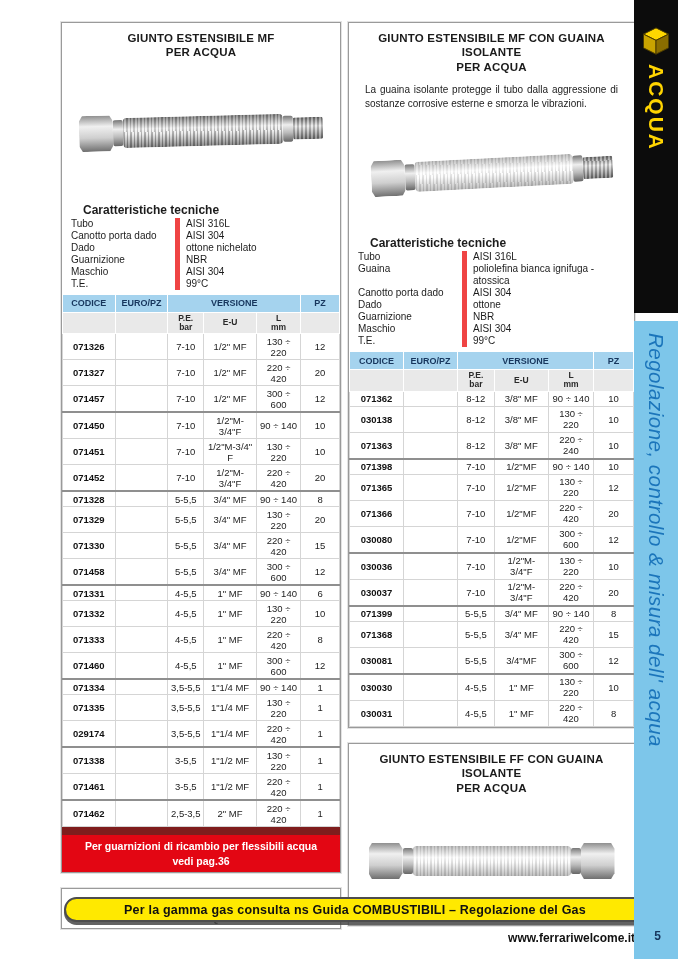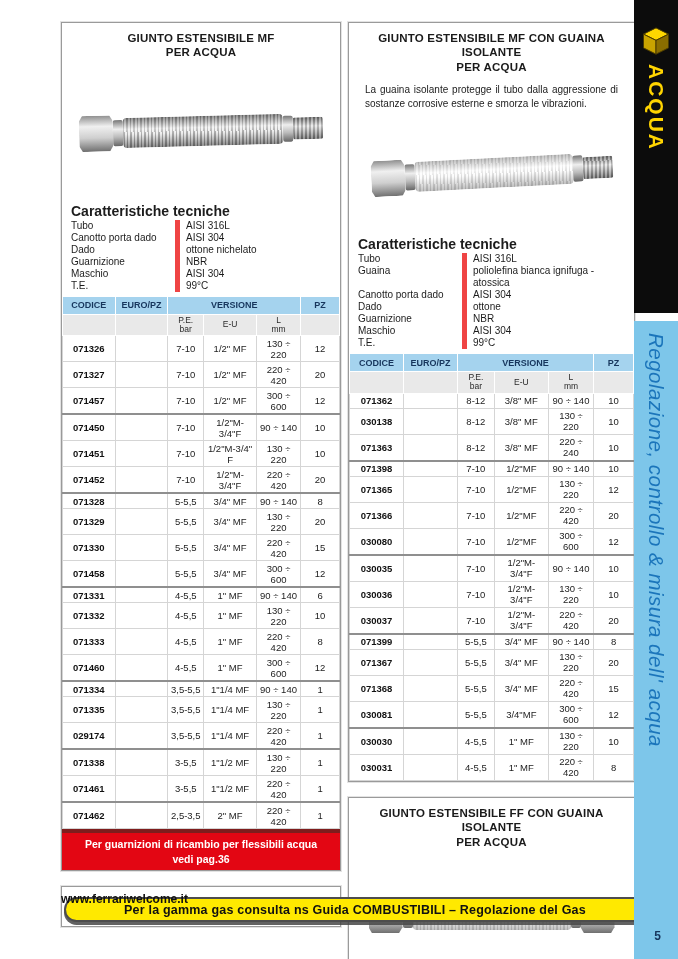--- a/index.html
+++ b/index.html
@@ -72,59 +72,59 @@
     width: 30px; height: 22px; flex: none; border-radius: 2px;
     background-image:
       linear-gradient(180deg, rgba(40,40,40,.4), rgba(255,255,255,.5) 40%, rgba(30,30,30,.4)),
       repeating-linear-gradient(90deg, #777 0 2px, #ddd 2px 4px);
   }
   .tilt-up { transform: rotate(-3deg); }
   .tilt-sm { transform: rotate(-1.5deg); }
 
   
   .specs { padding: 3px 9px 5px; font-size: 10px; color: #1c1c1c; }
-  .specs-heading { font-weight: bold; font-size: 14px; margin-bottom: 1px; }
+  .specs-heading { font-weight: bold; font-size: 12px; margin-bottom: 1px; margin-left: 12px; }
   .spec-row { display: flex; line-height: 1.2; }
   .spec-label { width: 104px; flex: none; }
   .spec-value { border-left: 5px solid #ef4444; padding-left: 6px; flex: 1; }
 
   
   table { width: 100%; border-collapse: collapse; font-size: 9.5px; table-layout: fixed; }
   th, td { text-align: center; padding: 1.5px 2px; }
   thead tr.h1 th {
     background: #a5d3ee; color: #17365d; font-size: 9px; font-weight: bold;
     border: 1px solid #ffffff; border-top: none; padding: 3.5px 2px;
   }
   thead tr.h2 th {
-    background: #e9e9e9; color: #2a2a2a; font-size: 8.5px; font-weight: normal;
+    background: #e9e9e9; color: #2a2a2a; font-size: 8.5px; font-weight: bold;
     border: 1px solid #ffffff; white-space: pre-line; line-height: 1.1; padding: 1px 2px;
   }
   tbody td { border: 1px solid #d5d5d5; color: #222; }
   tbody td.codice { font-weight: bold; color: #111; }
   tbody tr.group-end td { border-bottom: 2px solid #8f8f8f; }
   table { border-bottom: 1px solid #b5b5b5; }
 
   
   .red-note {
     background: #e30613; color: #fff; font-weight: bold; font-size: 10.5px;
     text-align: center; line-height: 1.35; padding: 4px 6px; white-space: pre-line;
-    border-top: 4px solid #7f1d1d;
+    border-top: 8px solid #7f1d1d;
   }
 
   
   .gas-banner {
     position: absolute; left: 64px; top: 897px; width: 582px; height: 25px;
     background: #ffe900; border: 2px solid #4d4d4d; border-radius: 14px;
     box-shadow: 0 3px 0 rgba(70,70,70,.85);
     display: flex; align-items: center; justify-content: center;
     font-weight: bold; font-size: 12.5px; color: #111; letter-spacing: .2px;
   }
   .footer-url {
-    position: absolute; left: 61px; top: 892px; width: 574px;
-    text-align: left; font-weight: bold; font-size: 12px; color: #111;
+    position: absolute; left: 61px; top: 931px; width: 574px;
+    text-align: right; font-weight: bold; font-size: 12px; color: #111;
   }
 
   
   .sidebar-black {
     position: absolute; right: 0; top: 0; width: 44px; height: 313px;
     background: #0c0c0c; display: flex; flex-direction: column; align-items: center;
   }
   .cube-icon { width: 30px; height: 30px; margin-top: 26px; }
   .acqua-text {
     writing-mode: vertical-rl; color: #ffd400; font-weight: bold;
@@ -569,28 +569,20 @@
 
             <tr class="group-end">
               <td class="codice">030080</td>
               <td></td>
               <td>7-10</td>
               <td>1/2"MF</td>
               <td>300 ÷ 600</td>
               <td>12</td>
             </tr>
 
-            <tr>
-              <td class="codice">030035</td>
-              <td></td>
-              <td>7-10</td>
-              <td>1/2"M-3/4"F</td>
-              <td>90 ÷ 140</td>
-              <td>10</td>
-            </tr>
 
             <tr>
               <td class="codice">030036</td>
               <td></td>
               <td>7-10</td>
               <td>1/2"M-3/4"F</td>
               <td>130 ÷ 220</td>
               <td>10</td>
             </tr>
 
@@ -605,28 +597,20 @@
 
             <tr>
               <td class="codice">071399</td>
               <td></td>
               <td>5-5,5</td>
               <td>3/4" MF</td>
               <td>90 ÷ 140</td>
               <td>8</td>
             </tr>
 
-            <tr>
-              <td class="codice">071367</td>
-              <td></td>
-              <td>5-5,5</td>
-              <td>3/4" MF</td>
-              <td>130 ÷ 220</td>
-              <td>20</td>
-            </tr>
 
             <tr>
               <td class="codice">071368</td>
               <td></td>
               <td>5-5,5</td>
               <td>3/4" MF</td>
               <td>220 ÷ 420</td>
               <td>15</td>
             </tr>
 

